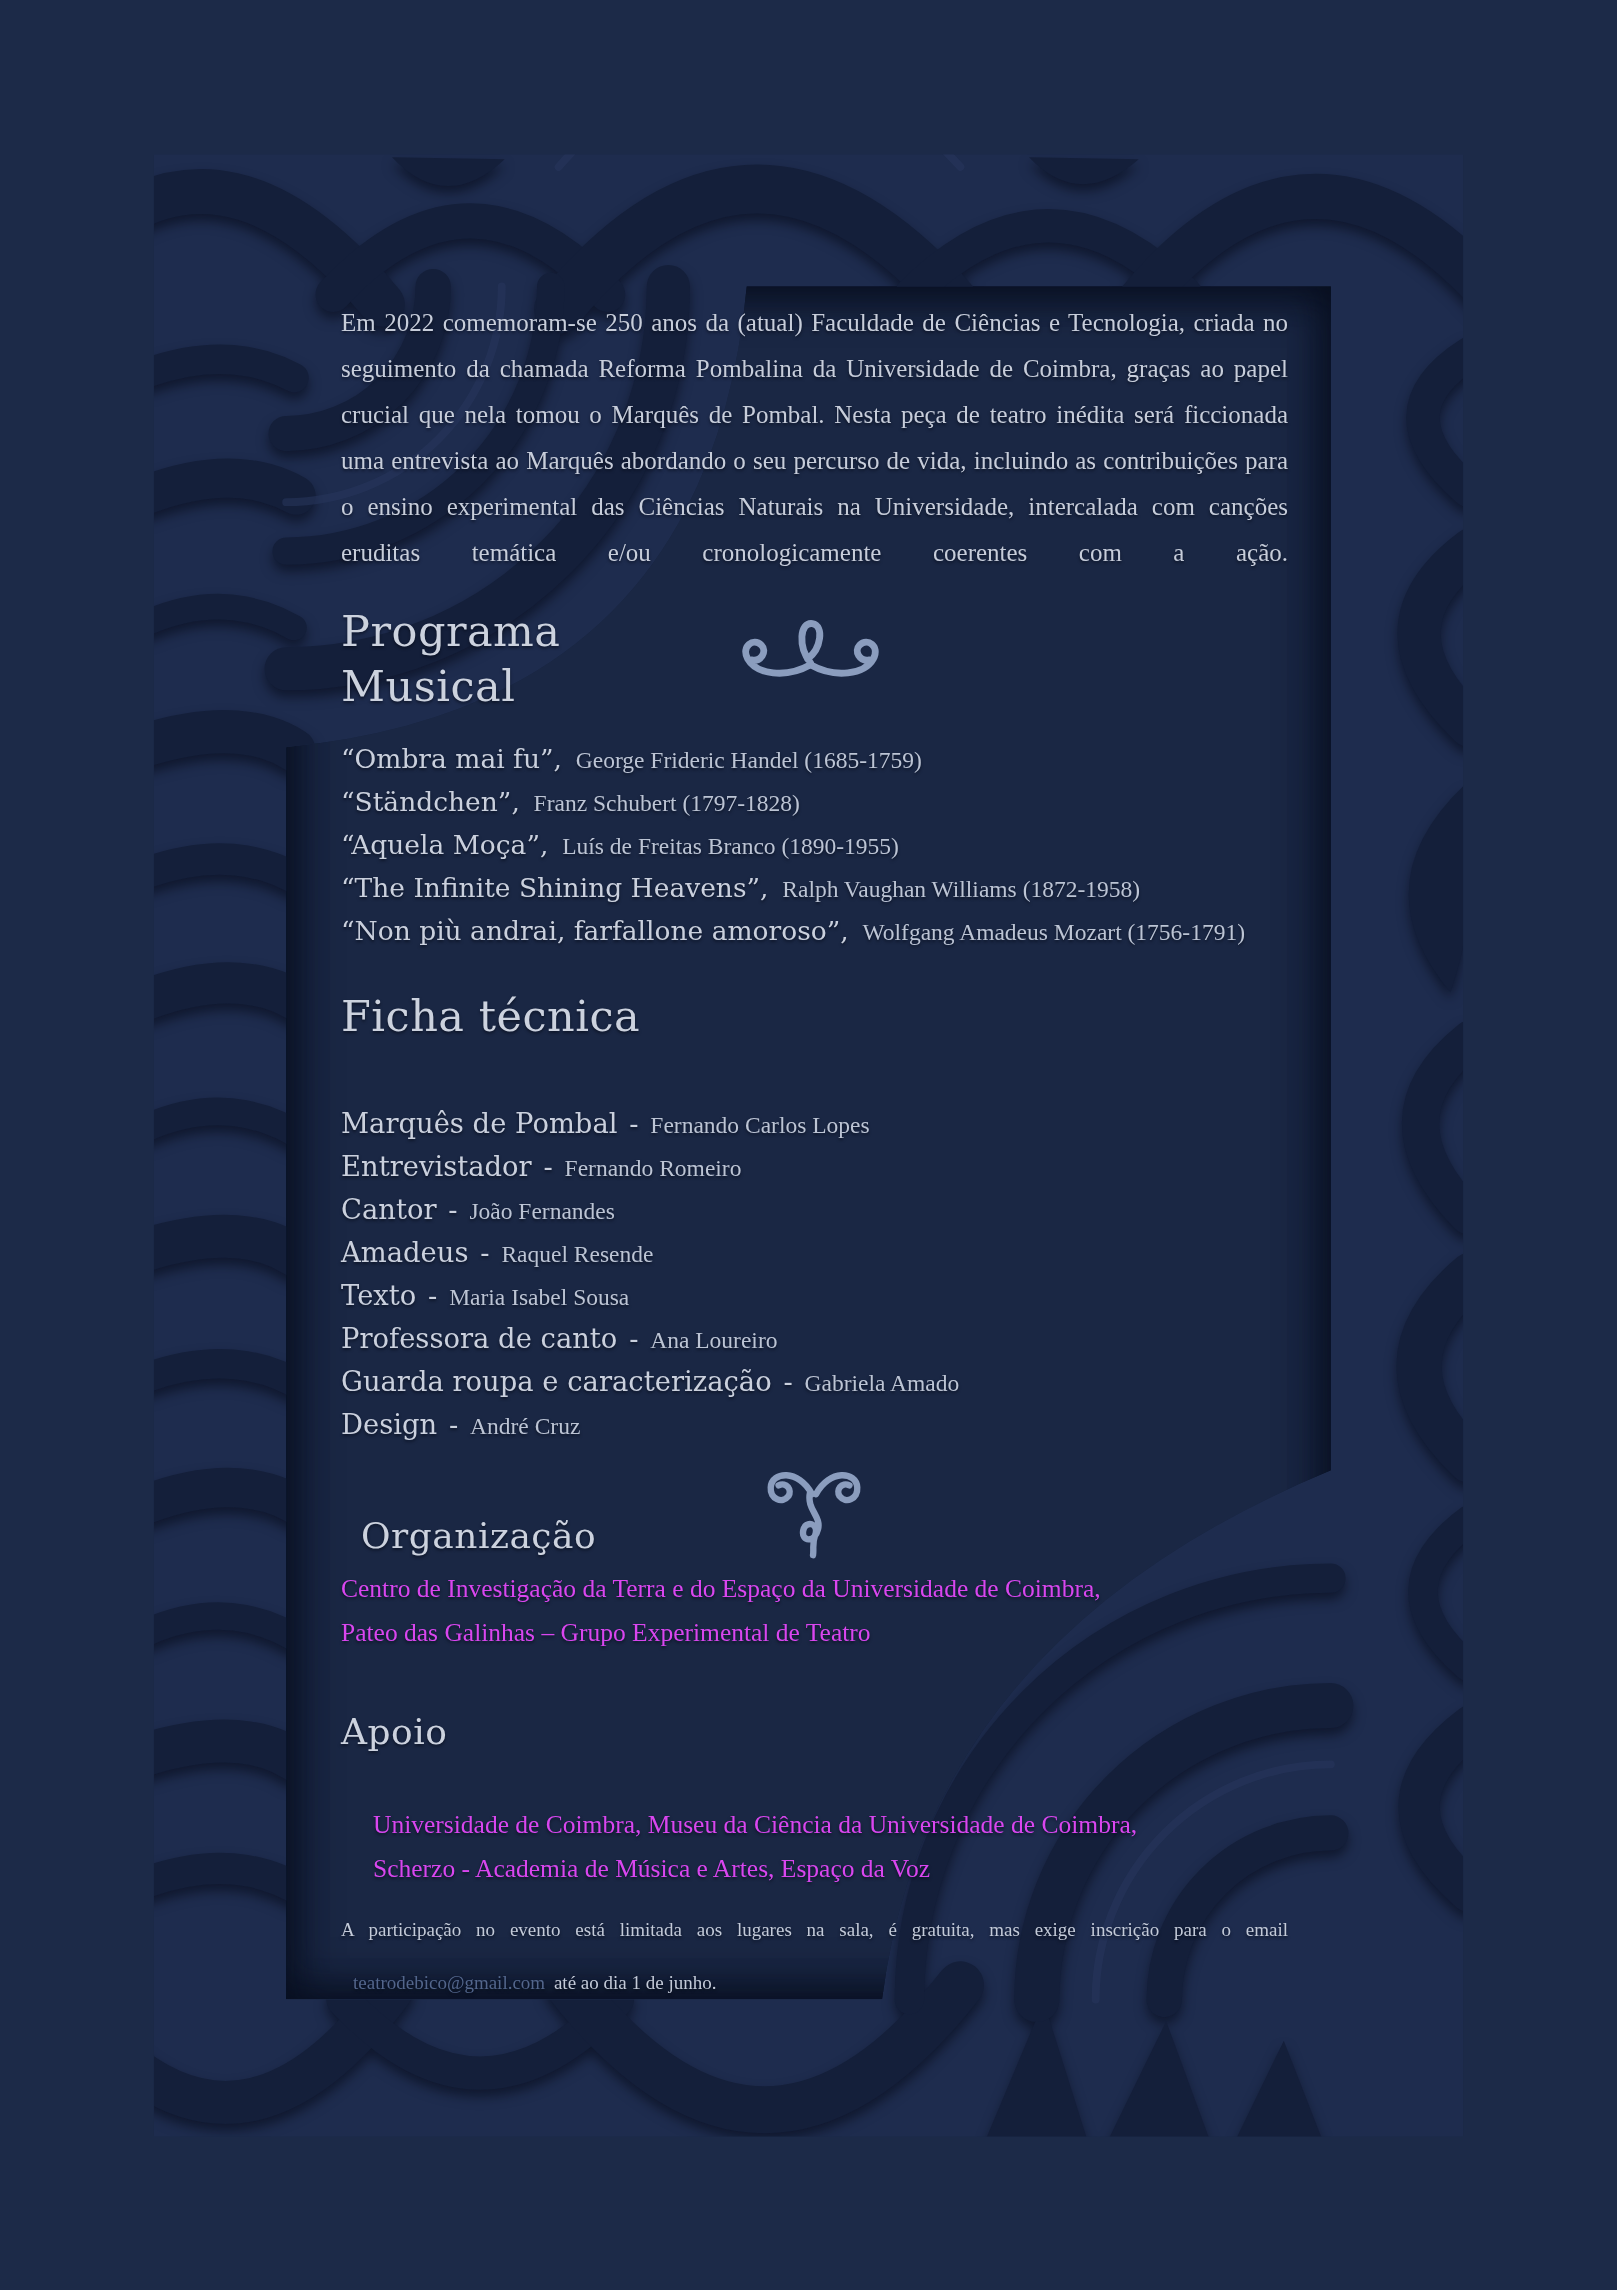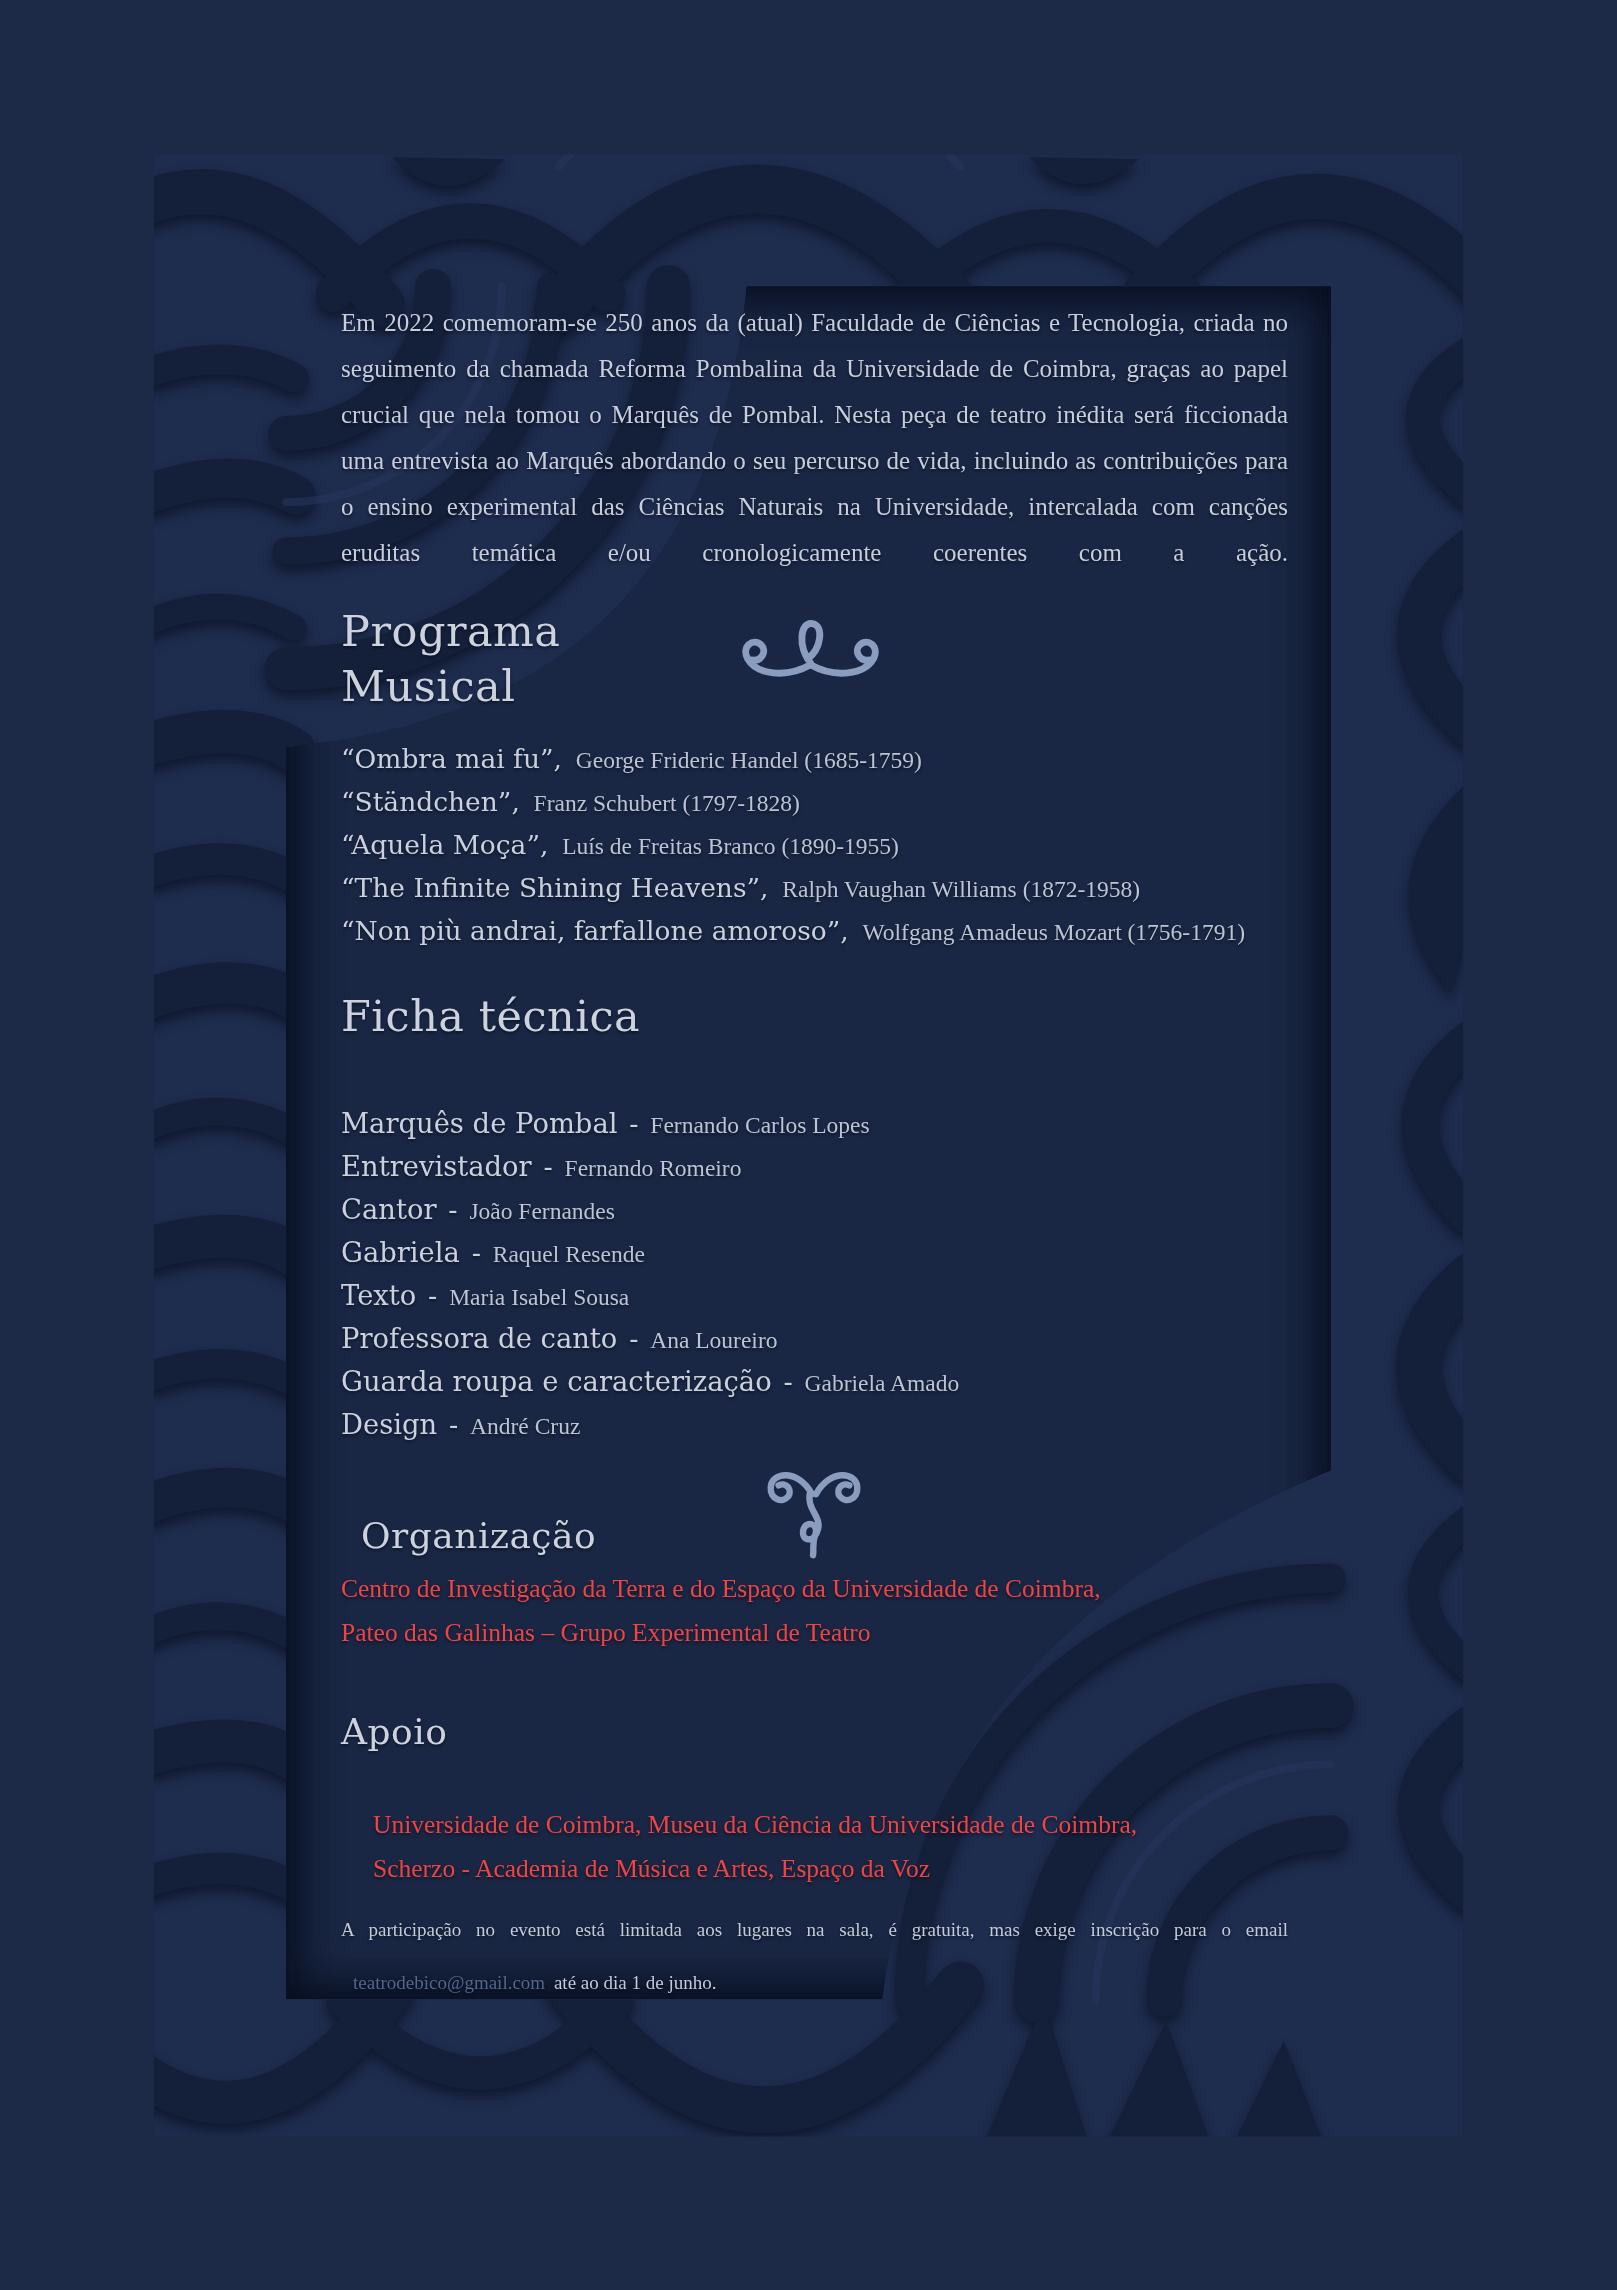--- a/index.html
+++ b/index.html
@@ -48,21 +48,21 @@
   ul.plain{list-style:none;margin:0;padding:0;}
   .program-list{left:341px;top:737px;}
   .program-list li{height:43px;line-height:43px;white-space:nowrap;}
   .prog-title{font-family:"DejaVu Serif", serif;font-size:26.5px;color:#cad0dd;}
   .prog-composer{font-size:23.5px;color:#bcc4d4;margin-left:9.8px;}
   .credits-list{left:341px;top:1102px;}
   .credits-list li{height:43px;line-height:43px;white-space:nowrap;}
   .credit-role{font-family:"DejaVu Serif", serif;font-size:27.4px;color:#cad0dd;}
   .credit-sep{font-family:"DejaVu Serif", serif;font-size:27.4px;color:#cad0dd;margin:0 11.8px;}
   .credit-name{font-size:23.5px;color:#bcc4d4;}
-  .body-block{left:341px;top:0;width:961px;font-size:25.5px;line-height:44px;color:#ef4444;}
+  .body-block{left:341px;top:0;width:961px;font-size:25.5px;line-height:44px;color:#d946ef;}
   .org-body{top:1567px;}
   .apoio-body{top:1803px;margin-left:32px;}
   .footer-block{left:341px;top:1909px;width:947px;font-size:19px;line-height:41px;color:#c3cad8;}
   .footer-l1{margin:0;text-align:justify;text-align-last:justify;}
   .footer-l2{margin:12px;text-align:left;}
   .email{color:#53668c;text-decoration:none;}
   .after-email{margin-left:8.8px;}
   
   .flourish{position:absolute;}
   .flourish path{stroke:#8b9dbe;fill:none;stroke-linecap:round;stroke-linejoin:round;}
@@ -187,21 +187,21 @@
     <li>
       <span class="credit-role">Marquês de Pombal</span><span class="credit-sep">-</span><span class="credit-name">Fernando Carlos Lopes</span>
     </li>
     <li>
       <span class="credit-role">Entrevistador</span><span class="credit-sep">-</span><span class="credit-name">Fernando Romeiro</span>
     </li>
     <li>
       <span class="credit-role">Cantor</span><span class="credit-sep">-</span><span class="credit-name">João Fernandes</span>
     </li>
     <li>
-      <span class="credit-role">Gabriela</span><span class="credit-sep">-</span><span class="credit-name">Raquel Resende</span>
+      <span class="credit-role">Amadeus</span><span class="credit-sep">-</span><span class="credit-name">Raquel Resende</span>
     </li>
     <li>
       <span class="credit-role">Texto</span><span class="credit-sep">-</span><span class="credit-name">Maria Isabel Sousa</span>
     </li>
     <li>
       <span class="credit-role">Professora de canto</span><span class="credit-sep">-</span><span class="credit-name">Ana Loureiro</span>
     </li>
     <li>
       <span class="credit-role">Guarda roupa e caracterização</span><span class="credit-sep">-</span><span class="credit-name">Gabriela Amado</span>
     </li>

